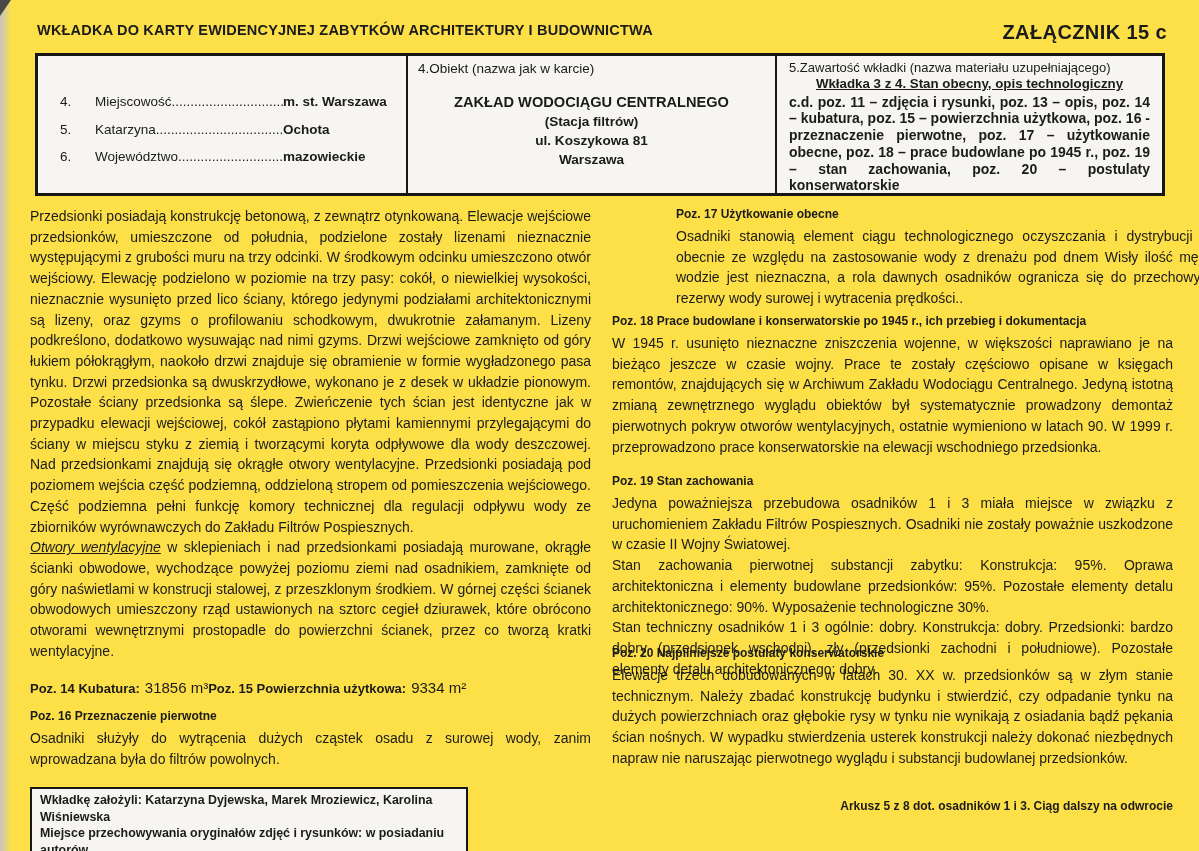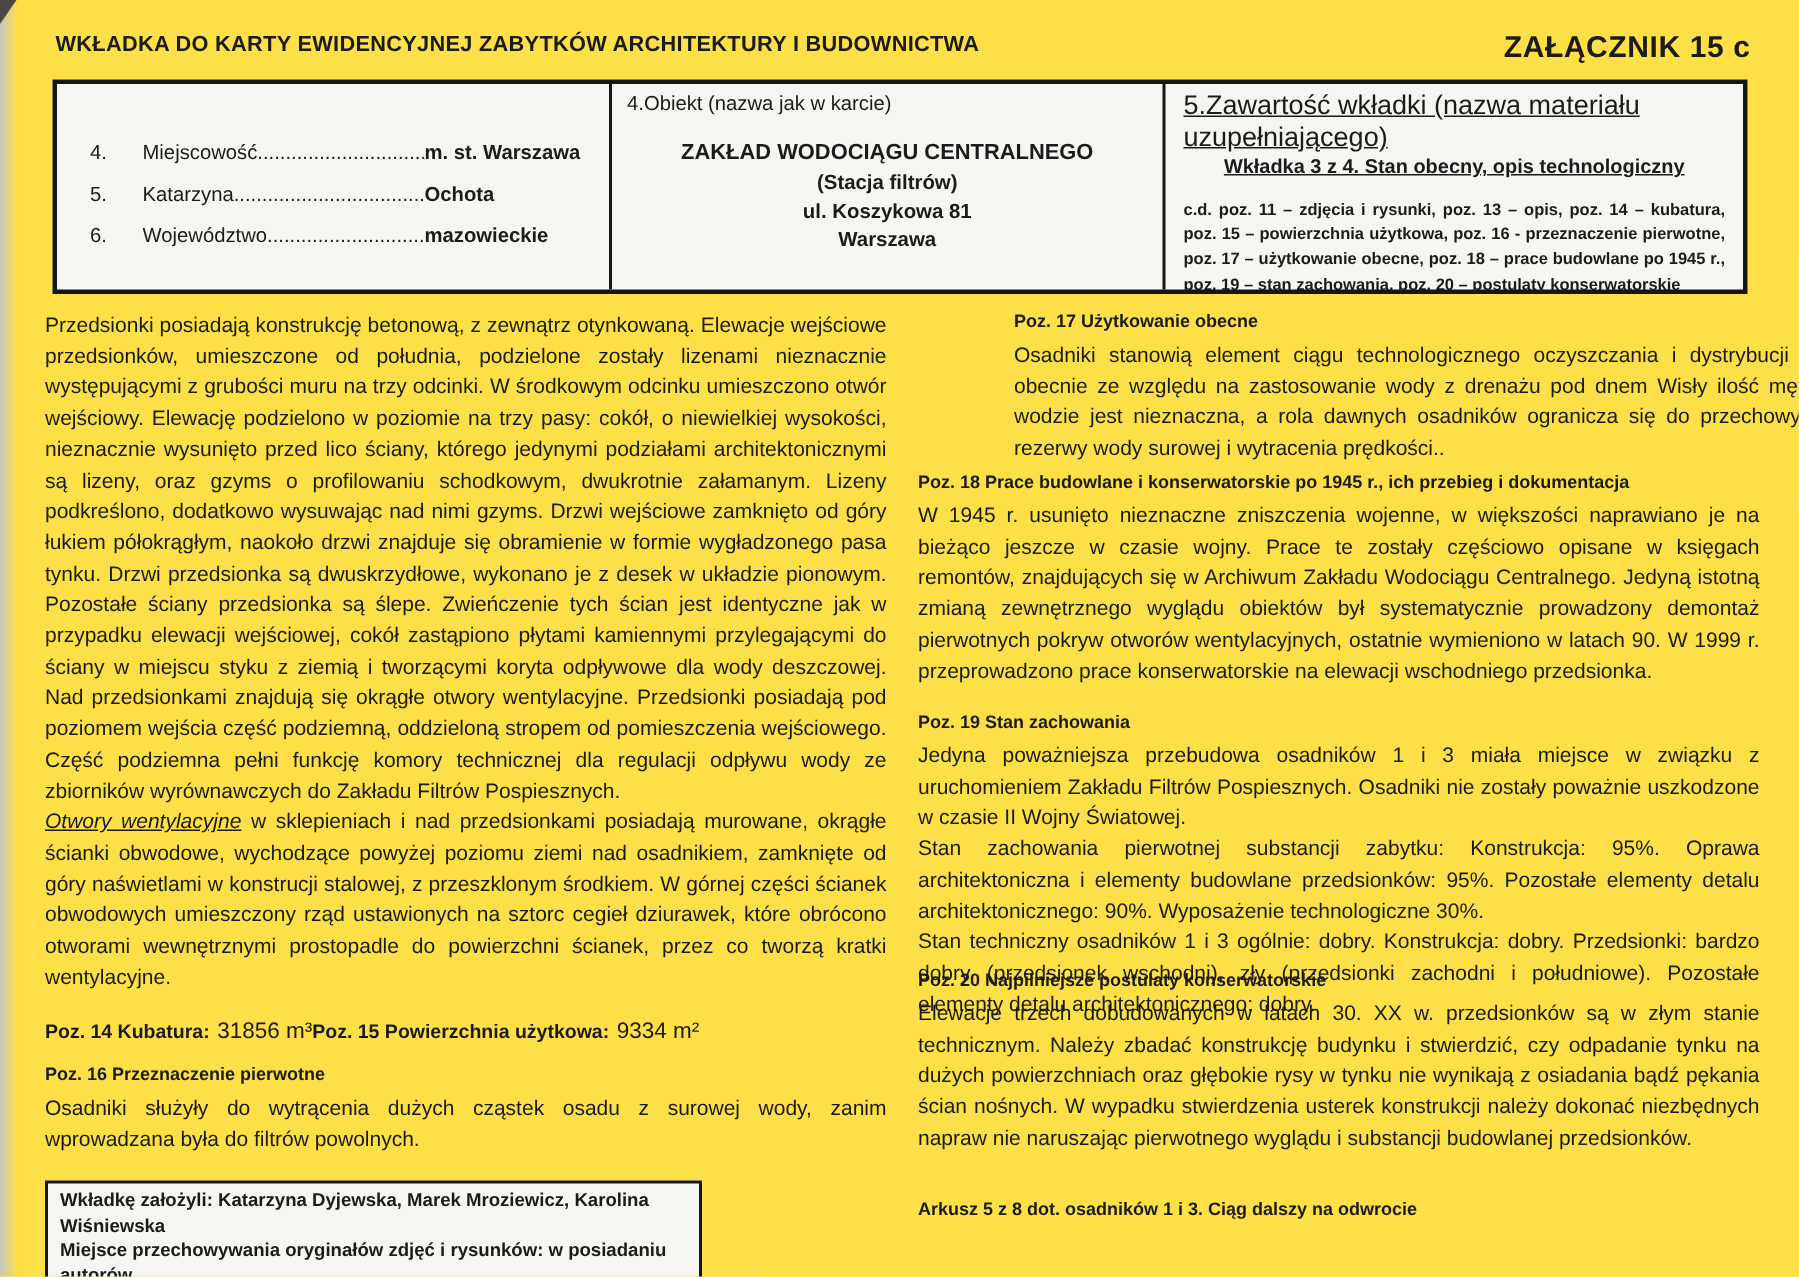--- a/index.html
+++ b/index.html
@@ -39,23 +39,23 @@
   .cell1{width:368px;padding:32px 8px 0 22px;}
   .cell2{width:369px;border-left:2.5px solid #161616;padding:5px 10px 0 10px;}
   .cell3{flex:1;border-left:2.5px solid #161616;padding:4px 12px 0 12px;}
   .f-row{display:flex;align-items:baseline;font-size:13.5px;line-height:27.5px;}
   .f-num{width:35px;}
   .f-lead{width:188px;overflow:hidden;white-space:nowrap;}
   .f-val{font-weight:bold;white-space:nowrap;}
   .obj-label{font-size:13.5px;}
   .obj-name{margin-top:17px;text-align:center;font-weight:bold;font-size:14.6px;line-height:19px;}
   .obj-line{text-align:center;font-weight:bold;font-size:13.6px;line-height:19px;}
-  .ct-label{font-size:18px;text-decoration:underline;}
+  .ct-label{font-size:13px;}
   .ct-title{text-align:center;font-weight:bold;font-size:13.3px;line-height:18.5px;text-decoration:underline;}
-  .ct-desc{margin-top:11px;font-weight:bold;font-size:11px;line-height:16.8px;text-align:justify;}
+  .ct-desc{font-weight:bold;font-size:14px;line-height:16.8px;text-align:justify;}
   
   .body-text{font-size:14px;line-height:20.7px;text-align:justify;margin:0;}
   .left-text{position:absolute;left:30px;top:206px;width:561px;}
   .lead-italic{font-style:italic;text-decoration:underline;}
   .poz-heading{font-size:12px;font-weight:bold;line-height:15px;margin:0 0 4px 0;}
   .kub-row{position:absolute;left:30px;top:679px;width:561px;display:flex;align-items:baseline;}
   .kub-label{font-size:13px;font-weight:bold;}
   .kub-val{font-size:15px;margin-left:5px;}
   .kub-gap{}
   .sec{position:absolute;width:561px;}
@@ -65,21 +65,21 @@
     border:2.5px solid #161616;box-sizing:border-box;
     padding:3px 8px 4px 8px;font-weight:bold;font-size:12.4px;line-height:16.5px;
     background:#f6f5f2;
   }
   .sec-poz17{left:636px;top:207px;margin-left:40px;}
   .sec-poz18{left:612px;top:314px;}
   .sec-poz19{left:612px;top:474px;}
   .sec-poz20{left:612px;top:646px;}
   .sheet-note{
     position:absolute;left:612px;top:799px;width:561px;
-    text-align:left;font-weight:bold;font-size:12px;
+    text-align:right;font-weight:bold;font-size:12px;
   }
 </style>
 </head>
 <body>
 
 <div class="page">
   <div class="scan-edge"></div>
   <div class="scan-corner"></div>
 
   <div class="doc-title">WKŁADKA DO KARTY EWIDENCYJNEJ ZABYTKÓW ARCHITEKTURY I BUDOWNICTWA</div>

